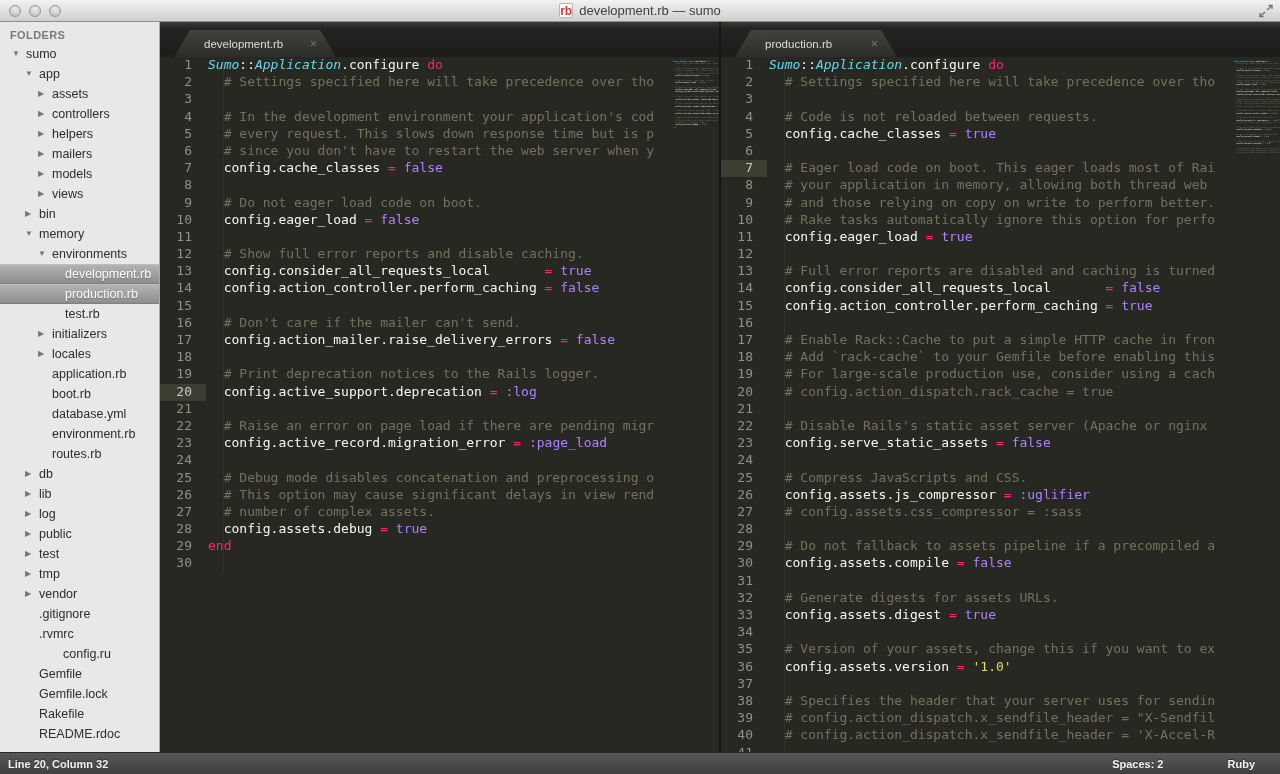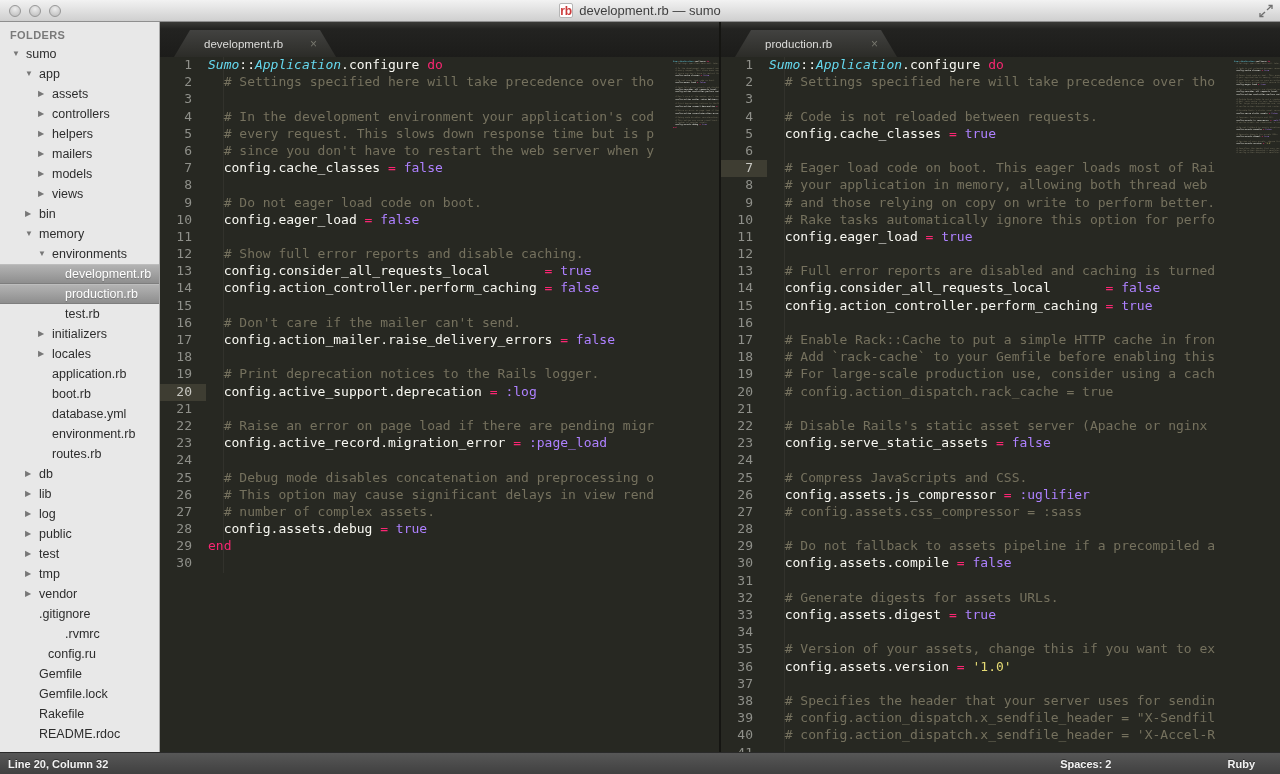--- a/index.html
+++ b/index.html
@@ -77,21 +77,21 @@
   .mline { white-space:pre; height:2.35px; line-height:2.35px; overflow:hidden; }
 
   
   .statusbar { position:absolute; bottom:0; left:0; width:1280px; height:22px;
                background:linear-gradient(#575757,#404040); border-top:1px solid #2a2a2a;
                color:#f2f2f2; font-size:11px; font-weight:bold;
                text-shadow:0 -1px 0 rgba(0,0,0,.4);
                display:flex; align-items:center; }
   .sb-left { margin-left:8px; }
   .sb-right { margin-left:auto; display:flex; align-items:center; }
-  .sb-spaces { margin-right:116px; }
+  .sb-spaces { margin-right:64px; }
   .sb-syntax { margin-right:25px; }
 </style>
 </head>
 <body>
 
 <div class="titlebar">
   <div class="traffic">
     <span class="light"></span>
     <span class="light"></span>
     <span class="light"></span>
@@ -226,25 +226,25 @@
           <span>tmp</span>
         </div>
         <div class="tree-row" style="padding-left: 25px;">
           <span class="arrow">▶</span>
           <span>vendor</span>
         </div>
         <div class="tree-row" style="padding-left: 25px;">
           <span class="arrow"></span>
           <span>.gitignore</span>
         </div>
-        <div class="tree-row" style="padding-left: 35px; margin-left: 16px;">
+        <div class="tree-row" style="padding-left: 25px;">
           <span class="arrow"></span>
           <span>.rvmrc</span>
         </div>
-        <div class="tree-row" style="padding-left: 34px;">
+        <div class="tree-row" style="padding-left: 17px; margin-left: 32px;">
           <span class="arrow"></span>
           <span>config.ru</span>
         </div>
         <div class="tree-row" style="padding-left: 25px;">
           <span class="arrow"></span>
           <span>Gemfile</span>
         </div>
         <div class="tree-row" style="padding-left: 25px;">
           <span class="arrow"></span>
           <span>Gemfile.lock</span>

